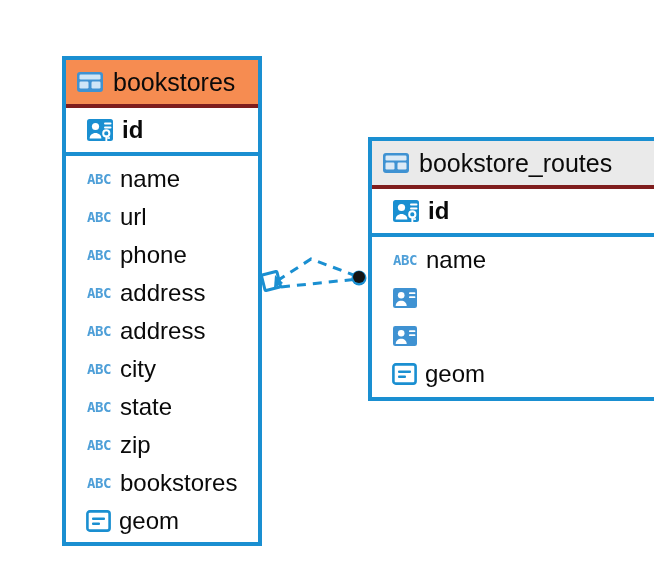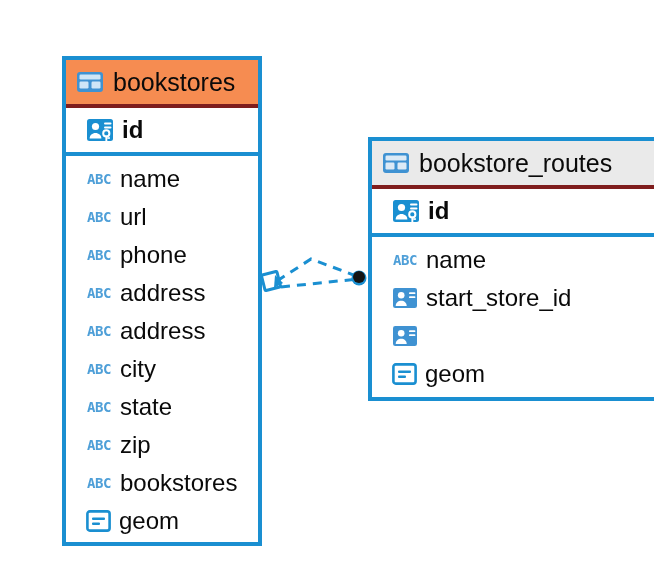--- a/index.html
+++ b/index.html
@@ -280,21 +280,20 @@
       <div class="field">
         <span class="icon icon-fk">
           <svg viewBox="0 0 26 26" width="26" height="26" aria-hidden="true">
             <rect x="1" y="3" width="24" height="20" rx="2.2" fill="#3f92d2"></rect>
             <circle cx="9.2" cy="10.2" r="3.3" fill="#ffffff"></circle>
             <path d="M3.7 21c0-3.2 2.5-5.2 5.5-5.2s5.5 2 5.5 5.2z" fill="#ffffff"></path>
             <rect x="17" y="7.2" width="6.4" height="1.9" rx="0.9" fill="#ffffff"></rect>
             <rect x="17" y="11.2" width="6.4" height="1.9" rx="0.9" fill="#ffffff"></rect>
           </svg>
         </span>
-        <span class="field-label">start_store_id</span>
       </div>
 
       <div class="field">
         <span class="icon icon-fk">
           <svg viewBox="0 0 26 26" width="26" height="26" aria-hidden="true">
             <rect x="1" y="3" width="24" height="20" rx="2.2" fill="#3f92d2"></rect>
             <circle cx="9.2" cy="10.2" r="3.3" fill="#ffffff"></circle>
             <path d="M3.7 21c0-3.2 2.5-5.2 5.5-5.2s5.5 2 5.5 5.2z" fill="#ffffff"></path>
             <rect x="17" y="7.2" width="6.4" height="1.9" rx="0.9" fill="#ffffff"></rect>
             <rect x="17" y="11.2" width="6.4" height="1.9" rx="0.9" fill="#ffffff"></rect>

